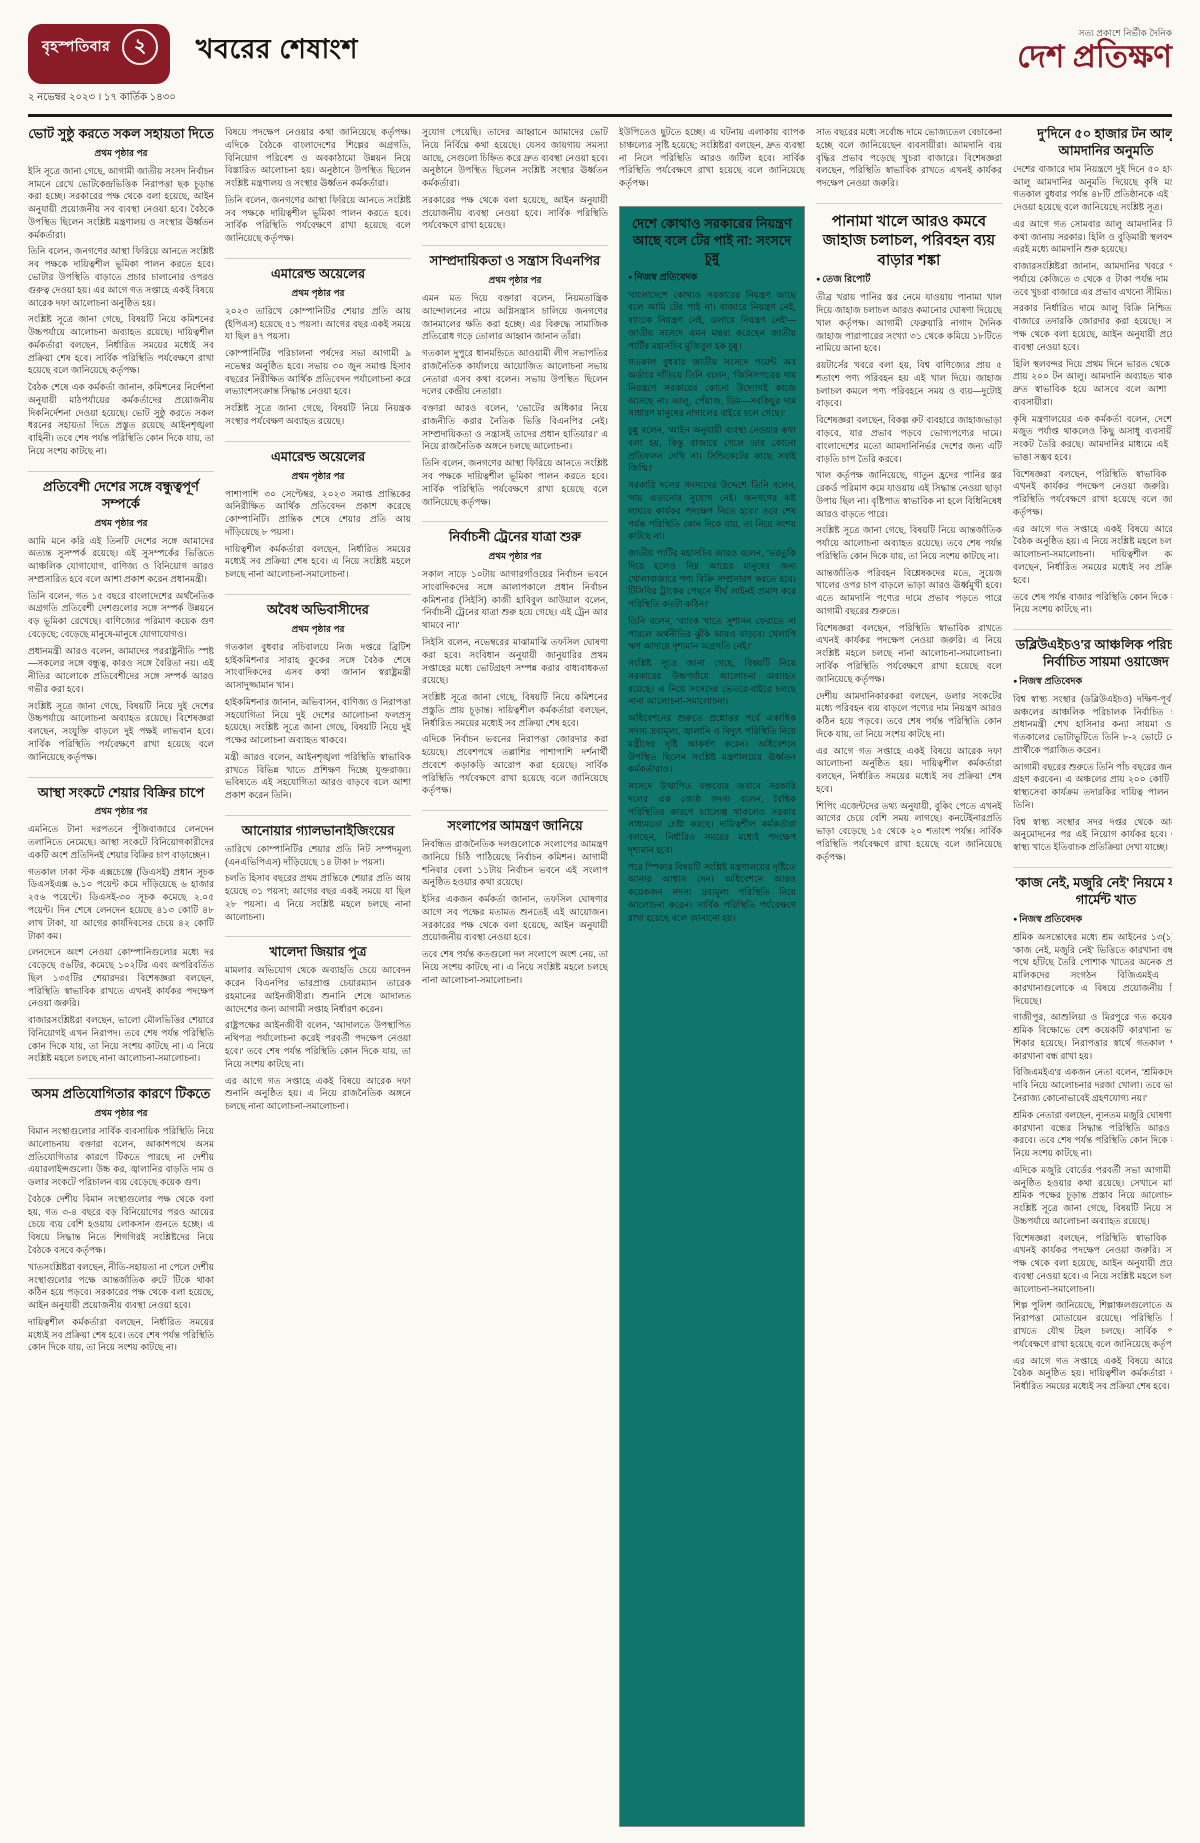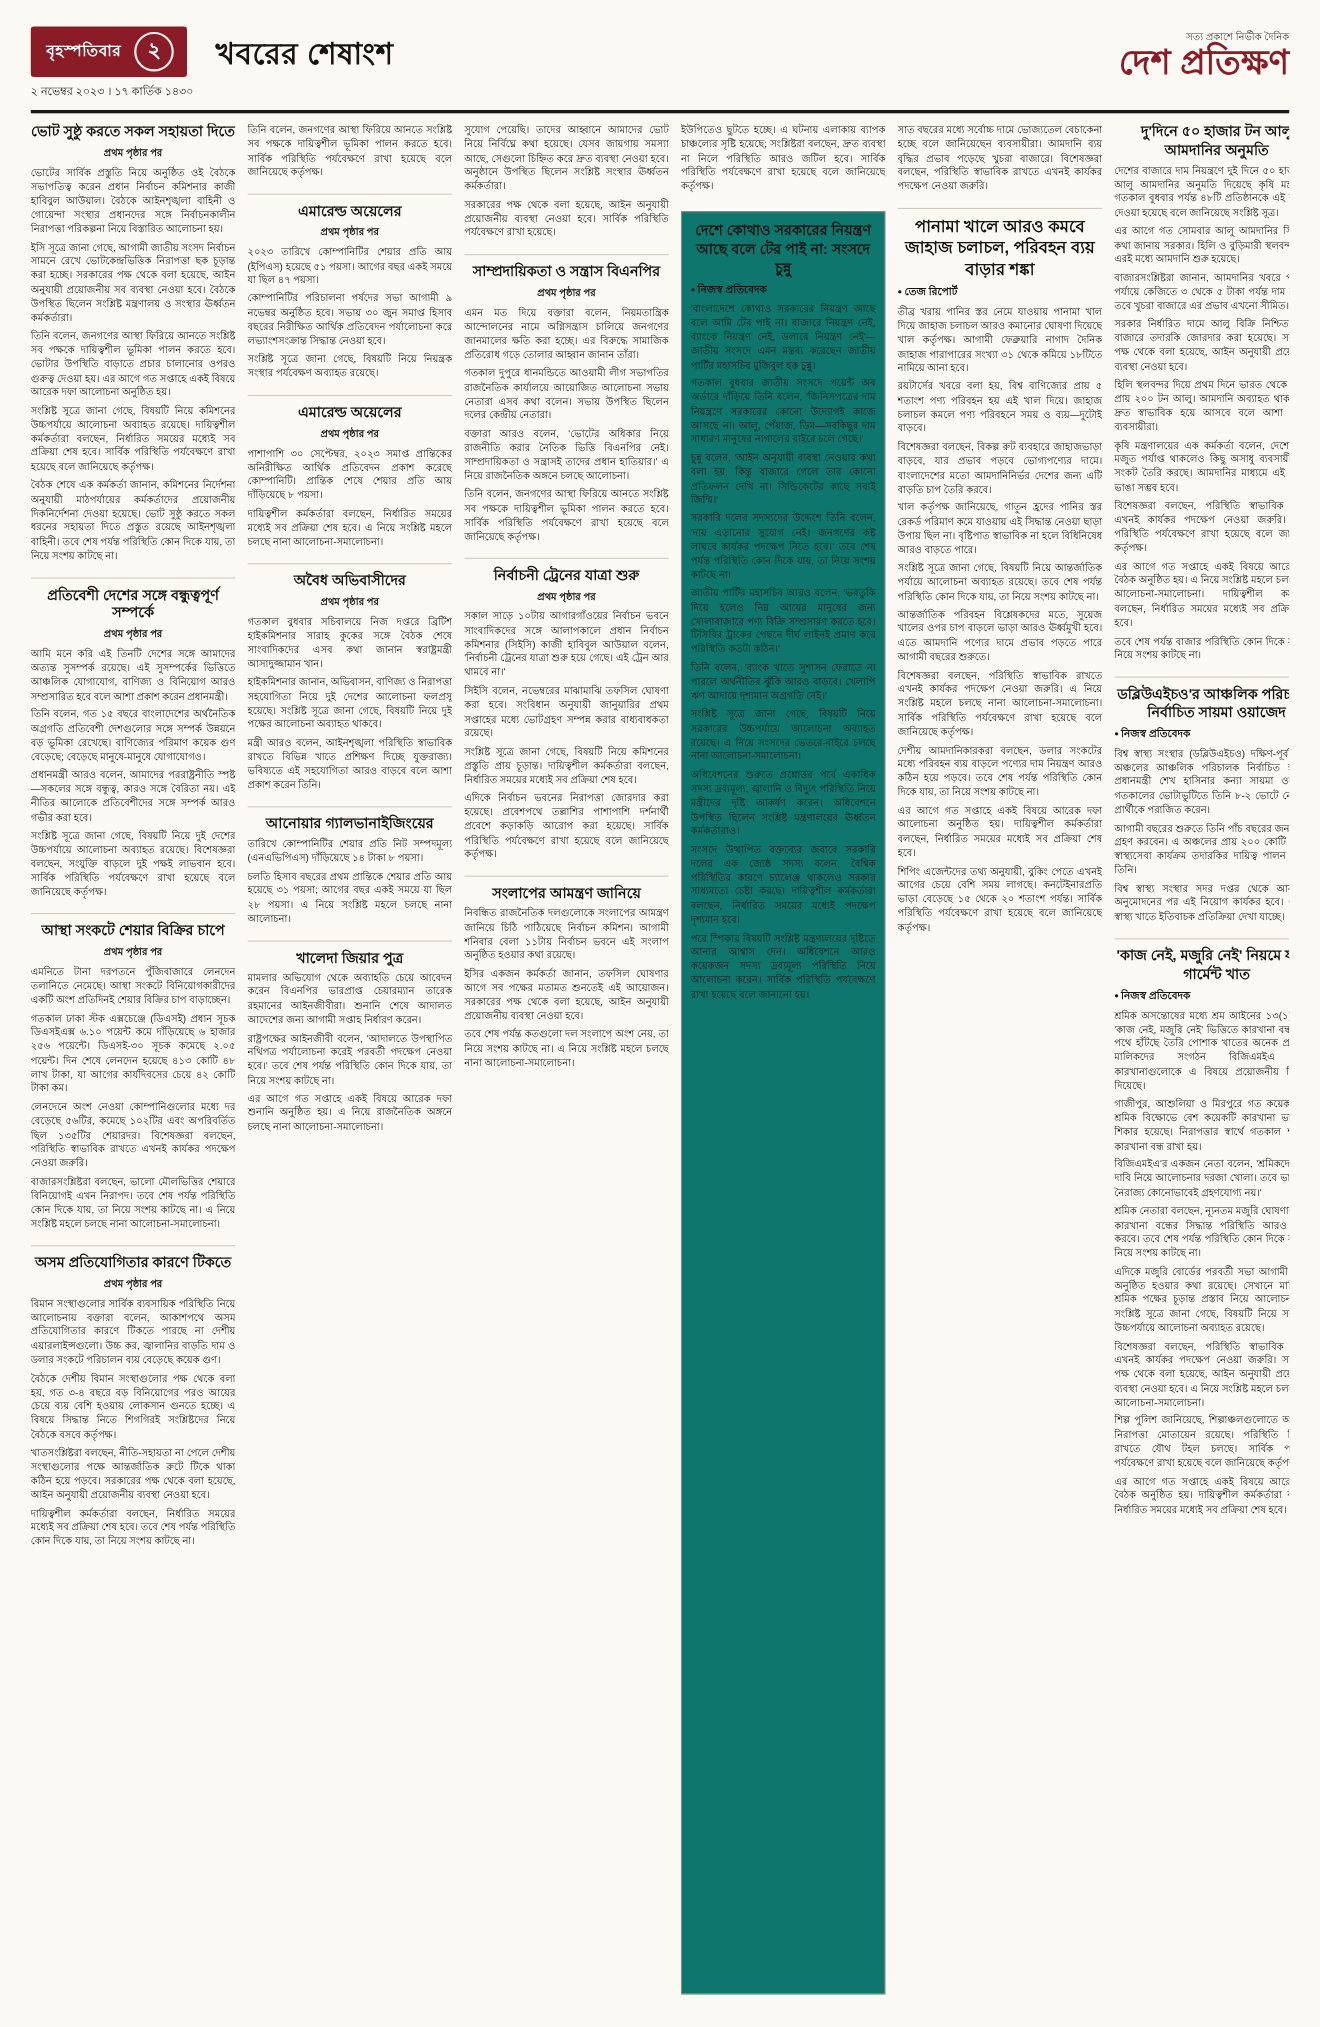--- a/index.html
+++ b/index.html
@@ -7,21 +7,21 @@
   body{
     width:1200px;height:1843px;overflow:hidden;
     background:var(--paper);color:var(--ink);
     font-family:"Liberation Sans","DejaVu Sans",sans-serif;
   }
   .page{padding:24px 28px 18px}
 
   
   .masthead{display:flex;align-items:flex-start;border-bottom:3px solid #1a1a1a;padding-bottom:8px}
   .flag{display:inline-flex;align-items:center;gap:12px;background:var(--accent);color:#fff;
-        padding:5px 12px 5px 14px;border-radius:3px}
+        padding:5px 12px 19px 14px;border-radius:14px}
   .weekday{font-size:14px;font-weight:bold;letter-spacing:.5px;white-space:nowrap}
   .pageno{width:32px;height:32px;border:2px solid rgba(255,255,255,.92);border-radius:50%;
           display:flex;align-items:center;justify-content:center;font-size:19px;font-weight:bold}
   .dateline{font-size:10px;margin-top:5px;color:#222}
   .section-title{font-size:27px;font-weight:bold;margin:4px 0 0 20px;letter-spacing:.5px}
   .brand-block{margin-left:auto;text-align:right;padding-top:2px}
   .brand-tagline{font-size:9px;color:#444;margin-bottom:0}
   .brand{font-size:31px;font-weight:bold;color:var(--accent);line-height:1}
 
   
@@ -59,21 +59,20 @@
       <div class="brand">দেশ প্রতিক্ষণ</div>
     </div>
   </header>
 
   <main class="cols">
       <section class="col">
         <article class="art">
           <h2 class="hl">ভোট সুষ্ঠু করতে সকল সহায়তা দিতে</h2>
           <div class="cont">প্রথম পৃষ্ঠার পর</div>
           <div class="bd">
-            <p>ভোটের সার্বিক প্রস্তুতি নিয়ে অনুষ্ঠিত ওই বৈঠকে সভাপতিত্ব করেন প্রধান নির্বাচন কমিশনার কাজী হাবিবুল আউয়াল। বৈঠকে আইনশৃঙ্খলা বাহিনী ও গোয়েন্দা সংস্থার প্রধানদের সঙ্গে নির্বাচনকালীন নিরাপত্তা পরিকল্পনা নিয়ে বিস্তারিত আলোচনা হয়।</p>
             <p>ইসি সূত্রে জানা গেছে, আগামী জাতীয় সংসদ নির্বাচন সামনে রেখে ভোটকেন্দ্রভিত্তিক নিরাপত্তা ছক চূড়ান্ত করা হচ্ছে। সরকারের পক্ষ থেকে বলা হয়েছে, আইন অনুযায়ী প্রয়োজনীয় সব ব্যবস্থা নেওয়া হবে। বৈঠকে উপস্থিত ছিলেন সংশ্লিষ্ট মন্ত্রণালয় ও সংস্থার ঊর্ধ্বতন কর্মকর্তারা।</p>
             <p>তিনি বলেন, জনগণের আস্থা ফিরিয়ে আনতে সংশ্লিষ্ট সব পক্ষকে দায়িত্বশীল ভূমিকা পালন করতে হবে। ভোটার উপস্থিতি বাড়াতে প্রচার চালানোর ওপরও গুরুত্ব দেওয়া হয়। এর আগে গত সপ্তাহে একই বিষয়ে আরেক দফা আলোচনা অনুষ্ঠিত হয়।</p>
             <p>সংশ্লিষ্ট সূত্রে জানা গেছে, বিষয়টি নিয়ে কমিশনের উচ্চপর্যায়ে আলোচনা অব্যাহত রয়েছে। দায়িত্বশীল কর্মকর্তারা বলছেন, নির্ধারিত সময়ের মধ্যেই সব প্রক্রিয়া শেষ হবে। সার্বিক পরিস্থিতি পর্যবেক্ষণে রাখা হয়েছে বলে জানিয়েছে কর্তৃপক্ষ।</p>
             <p>বৈঠক শেষে এক কর্মকর্তা জানান, কমিশনের নির্দেশনা অনুযায়ী মাঠপর্যায়ের কর্মকর্তাদের প্রয়োজনীয় দিকনির্দেশনা দেওয়া হয়েছে। ভোট সুষ্ঠু করতে সকল ধরনের সহায়তা দিতে প্রস্তুত রয়েছে আইনশৃঙ্খলা বাহিনী। তবে শেষ পর্যন্ত পরিস্থিতি কোন দিকে যায়, তা নিয়ে সংশয় কাটছে না।</p>
           </div>
         </article>
         <article class="art">
           <h2 class="hl">প্রতিবেশী দেশের সঙ্গে বন্ধুত্বপূর্ণ সম্পর্কে</h2>
           <div class="cont">প্রথম পৃষ্ঠার পর</div>
           <div class="bd">
@@ -100,20 +99,21 @@
             <p>বিমান সংস্থাগুলোর সার্বিক ব্যবসায়িক পরিস্থিতি নিয়ে আলোচনায় বক্তারা বলেন, আকাশপথে অসম প্রতিযোগিতার কারণে টিকতে পারছে না দেশীয় এয়ারলাইন্সগুলো। উচ্চ কর, জ্বালানির বাড়তি দাম ও ডলার সংকটে পরিচালন ব্যয় বেড়েছে কয়েক গুণ।</p>
             <p>বৈঠকে দেশীয় বিমান সংস্থাগুলোর পক্ষ থেকে বলা হয়, গত ৩-৪ বছরে বড় বিনিয়োগের পরও আয়ের চেয়ে ব্যয় বেশি হওয়ায় লোকসান গুনতে হচ্ছে। এ বিষয়ে সিদ্ধান্ত নিতে শিগগিরই সংশ্লিষ্টদের নিয়ে বৈঠকে বসবে কর্তৃপক্ষ।</p>
             <p>খাতসংশ্লিষ্টরা বলছেন, নীতি-সহায়তা না পেলে দেশীয় সংস্থাগুলোর পক্ষে আন্তর্জাতিক রুটে টিকে থাকা কঠিন হয়ে পড়বে। সরকারের পক্ষ থেকে বলা হয়েছে, আইন অনুযায়ী প্রয়োজনীয় ব্যবস্থা নেওয়া হবে।</p>
             <p>দায়িত্বশীল কর্মকর্তারা বলছেন, নির্ধারিত সময়ের মধ্যেই সব প্রক্রিয়া শেষ হবে। তবে শেষ পর্যন্ত পরিস্থিতি কোন দিকে যায়, তা নিয়ে সংশয় কাটছে না।</p>
           </div>
         </article>
       </section>
       <section class="col">
         <article class="art">
           <div class="bd">
+            <p>বিষয়ে পদক্ষেপ নেওয়ার কথা জানিয়েছে কর্তৃপক্ষ। এদিকে বৈঠকে বাংলাদেশের শিল্পের অগ্রগতি, বিনিয়োগ পরিবেশ ও অবকাঠামো উন্নয়ন নিয়ে বিস্তারিত আলোচনা হয়। অনুষ্ঠানে উপস্থিত ছিলেন সংশ্লিষ্ট মন্ত্রণালয় ও সংস্থার ঊর্ধ্বতন কর্মকর্তারা।</p>
             <p>তিনি বলেন, জনগণের আস্থা ফিরিয়ে আনতে সংশ্লিষ্ট সব পক্ষকে দায়িত্বশীল ভূমিকা পালন করতে হবে। সার্বিক পরিস্থিতি পর্যবেক্ষণে রাখা হয়েছে বলে জানিয়েছে কর্তৃপক্ষ।</p>
           </div>
         </article>
         <article class="art">
           <h2 class="hl">এমারেল্ড অয়েলের</h2>
           <div class="cont">প্রথম পৃষ্ঠার পর</div>
           <div class="bd">
             <p>২০২৩ তারিখে কোম্পানিটির শেয়ার প্রতি আয় (ইপিএস) হয়েছে ৫১ পয়সা। আগের বছর একই সময়ে যা ছিল ৪৭ পয়সা।</p>
             <p>কোম্পানিটির পরিচালনা পর্ষদের সভা আগামী ৯ নভেম্বর অনুষ্ঠিত হবে। সভায় ৩০ জুন সমাপ্ত হিসাব বছরের নিরীক্ষিত আর্থিক প্রতিবেদন পর্যালোচনা করে লভ্যাংশসংক্রান্ত সিদ্ধান্ত নেওয়া হবে।</p>
             <p>সংশ্লিষ্ট সূত্রে জানা গেছে, বিষয়টি নিয়ে নিয়ন্ত্রক সংস্থার পর্যবেক্ষণ অব্যাহত রয়েছে।</p>

